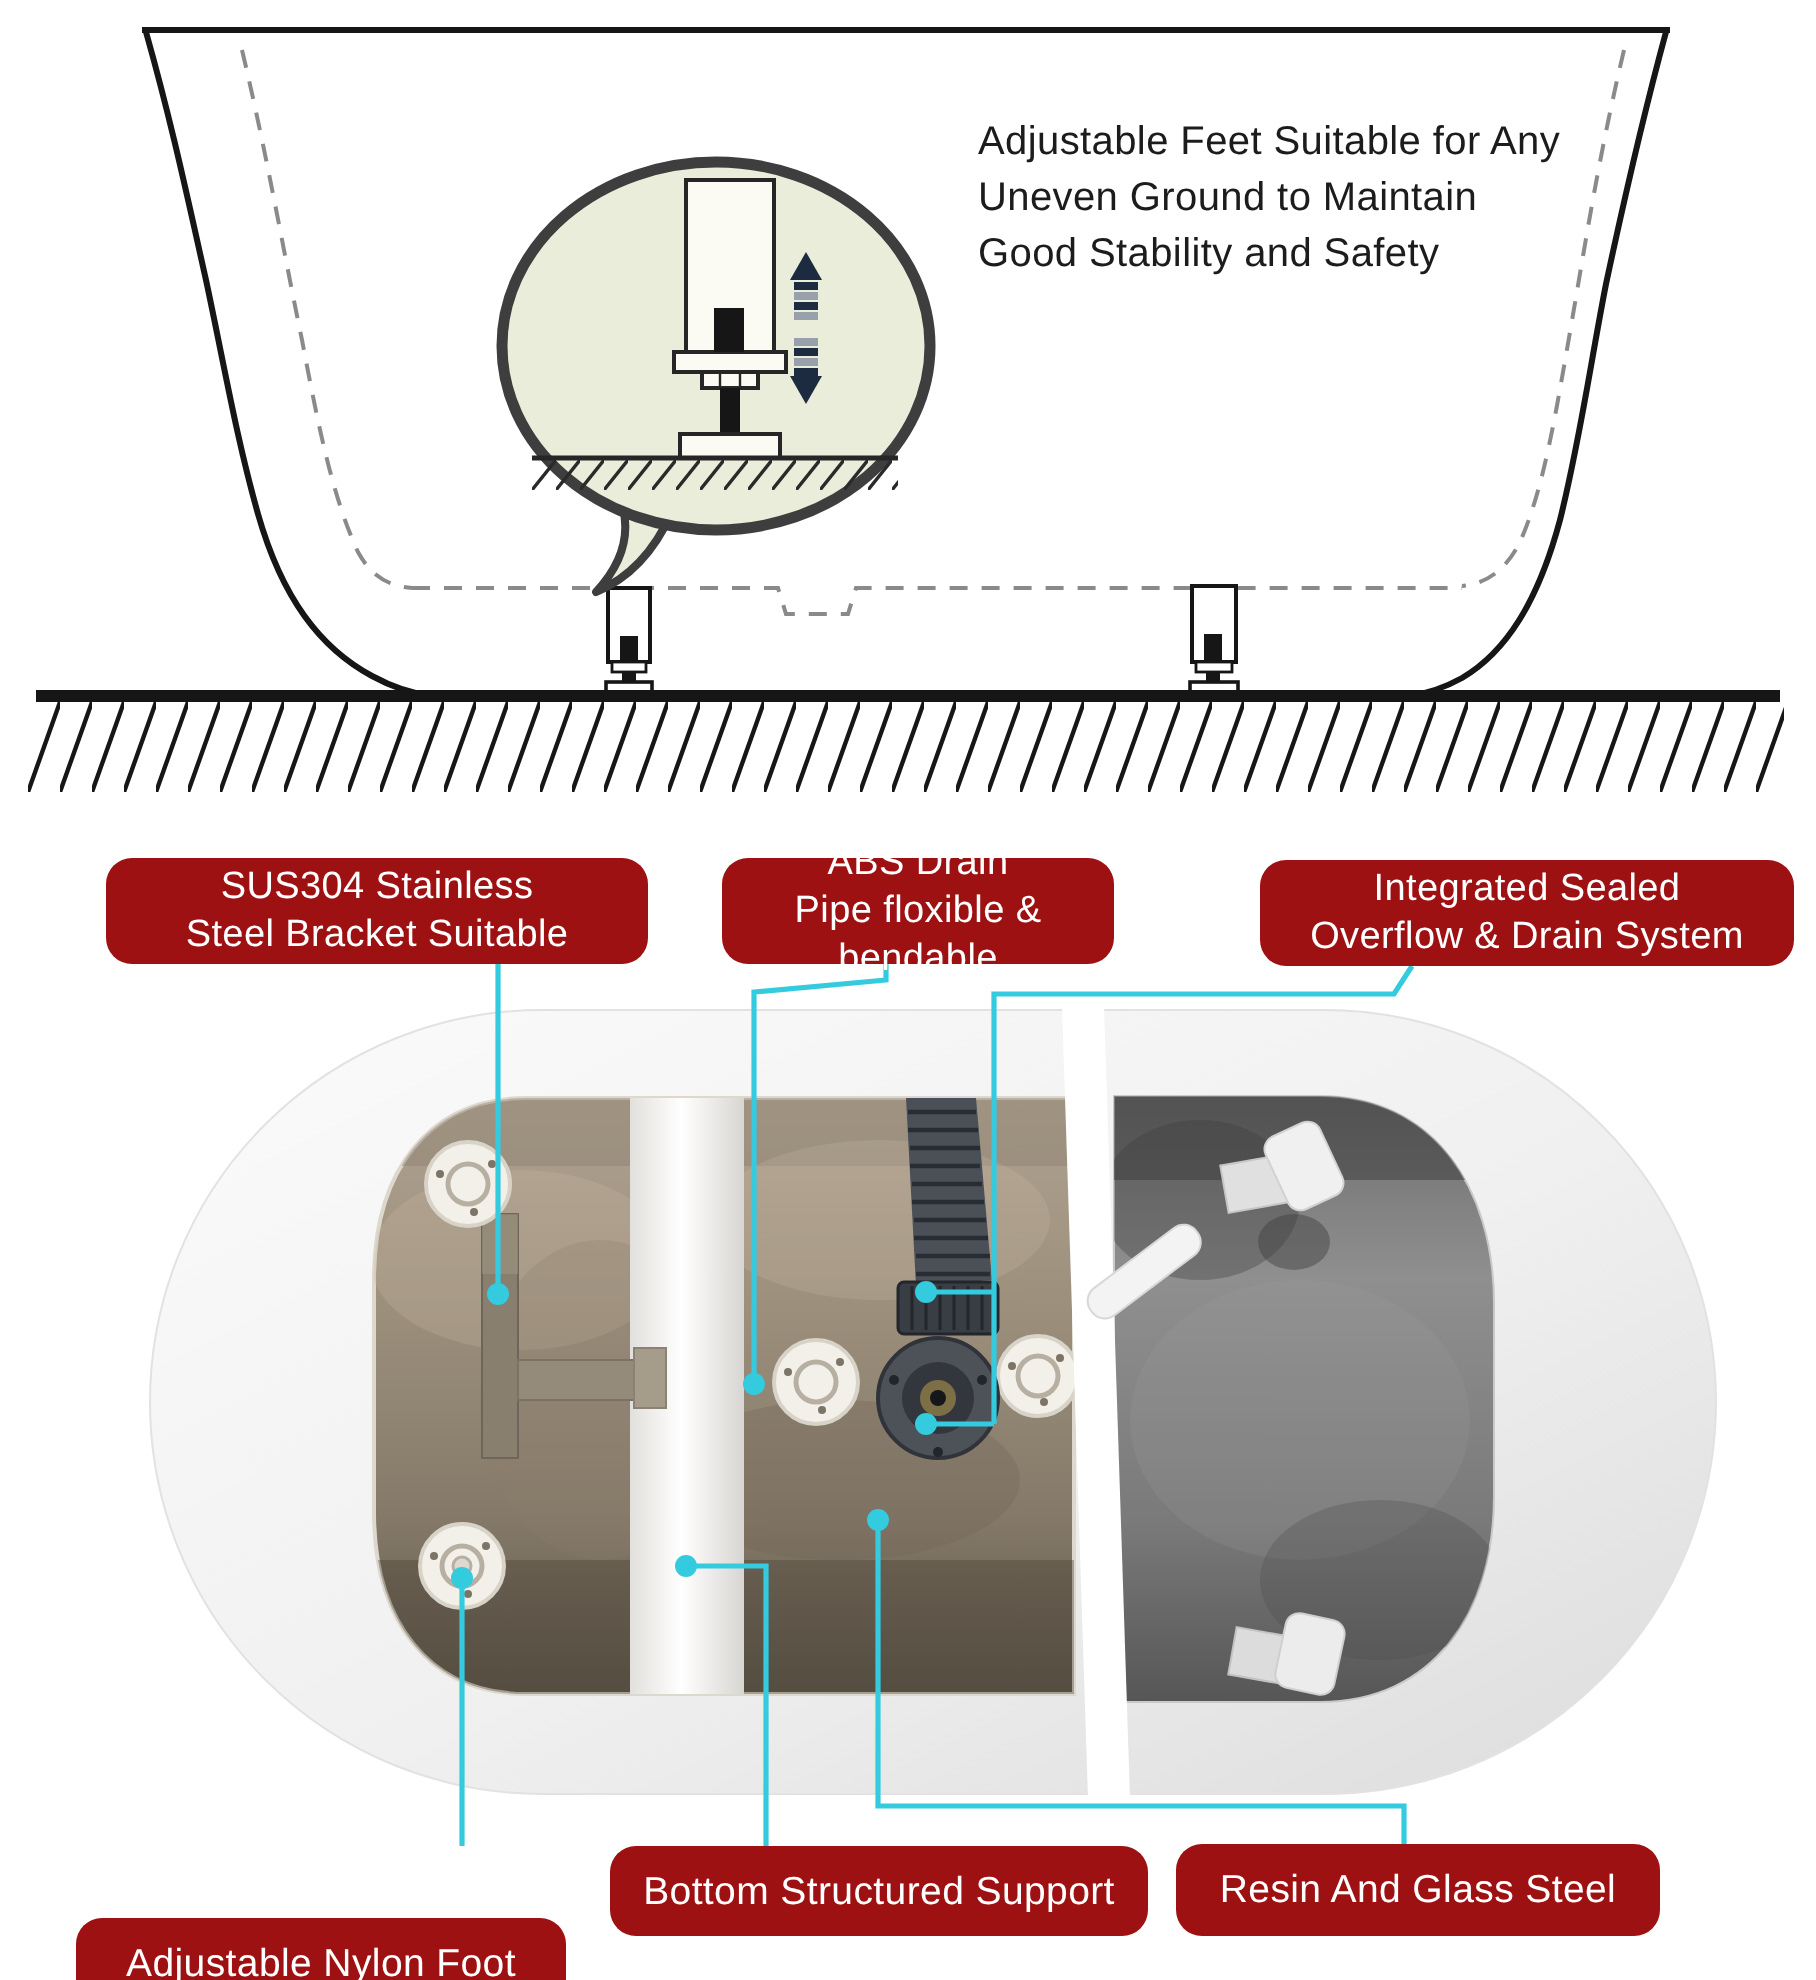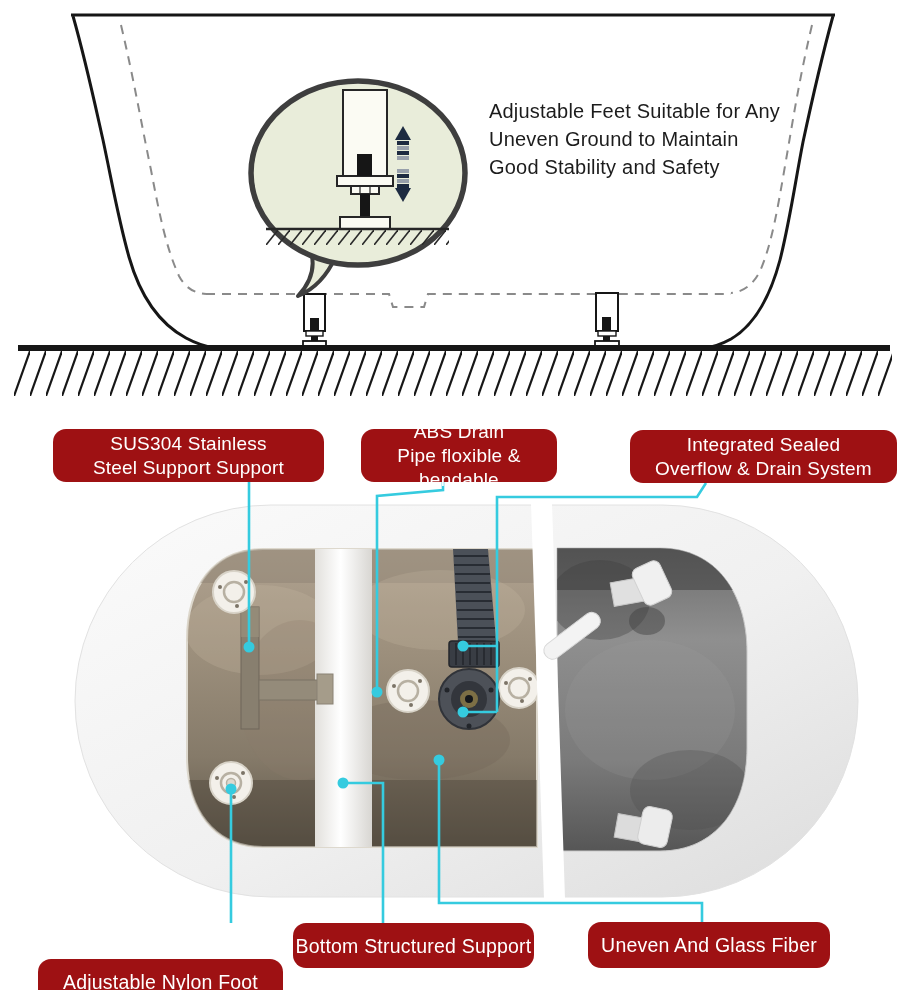--- a/index.html
+++ b/index.html
@@ -2,21 +2,21 @@
 <html style="--label-bg: #9e1113; --label-text: #ffffff; --leader: #35cbdf; --bubble-fill: #e9edda;"><head>
 <meta charset="utf-8">
 <style>
   html,body{margin:0;padding:0;background:#ffffff;}
   body{width:908px;height:990px;position:relative;overflow:hidden;
        font-family:"Liberation Sans",sans-serif;}
   #canvas{position:absolute;left:0;top:0;}
   .caption{
     position:absolute;left:489px;top:57px;width:345px;
     font-size:20px;line-height:28px;color:#1c1c1c;
-    white-space:pre-line;letter-spacing:.2px;margin-top:40px;
+    white-space:pre-line;letter-spacing:.2px;
   }
   .pill{
     position:absolute;display:flex;align-items:center;justify-content:center;
     background:var(--label-bg,#9e1113);color:var(--label-text,#ffffff);
     border-radius:13px;text-align:center;white-space:pre-line;
     font-size:19px;line-height:24px;letter-spacing:.2px;
   }
   .pill.single{font-size:19.5px;}
   
   .ink{stroke:#161616;fill:none;stroke-width:3;}
@@ -250,25 +250,25 @@
     <path class="lead" d="M439,760 V903 H702 V922"></path>
     <circle class="dot" cx="439" cy="760" r="5.5"></circle>
   </g>
 </svg>
 
 <div class="caption">Adjustable Feet Suitable for Any
 Uneven Ground to Maintain
 Good Stability and Safety</div>
 
 <div class="pill" style="left:53px;top:429px;width:271px;height:53px;">SUS304 Stainless
-Steel Support Support</div>
+Steel Bracket Suitable</div>
 
 <div class="pill" style="left:361px;top:429px;width:196px;height:53px;">ABS Drain
 Pipe floxible &amp; bendable</div>
 
 <div class="pill" style="left:630px;top:430px;width:267px;height:53px;">Integrated Sealed
 Overflow &amp; Drain System</div>
 
 <div class="pill single" style="left:38px;top:923px;width:245px;height:45px;margin-top:36px;">Adjustable Nylon Foot</div>
 
-<div class="pill single" style="left:293px;top:923px;width:241px;height:45px;">Bottom Structured Support</div>
-
-<div class="pill single" style="left:588px;top:922px;width:242px;height:46px;">Uneven And Glass Fiber</div>
+<div class="pill single" style="left:305px;top:923px;width:269px;height:45px;">Bottom Structured Support</div>
+
+<div class="pill single" style="left:588px;top:922px;width:242px;height:46px;">Resin And Glass Steel</div>
 
 </body></html>

